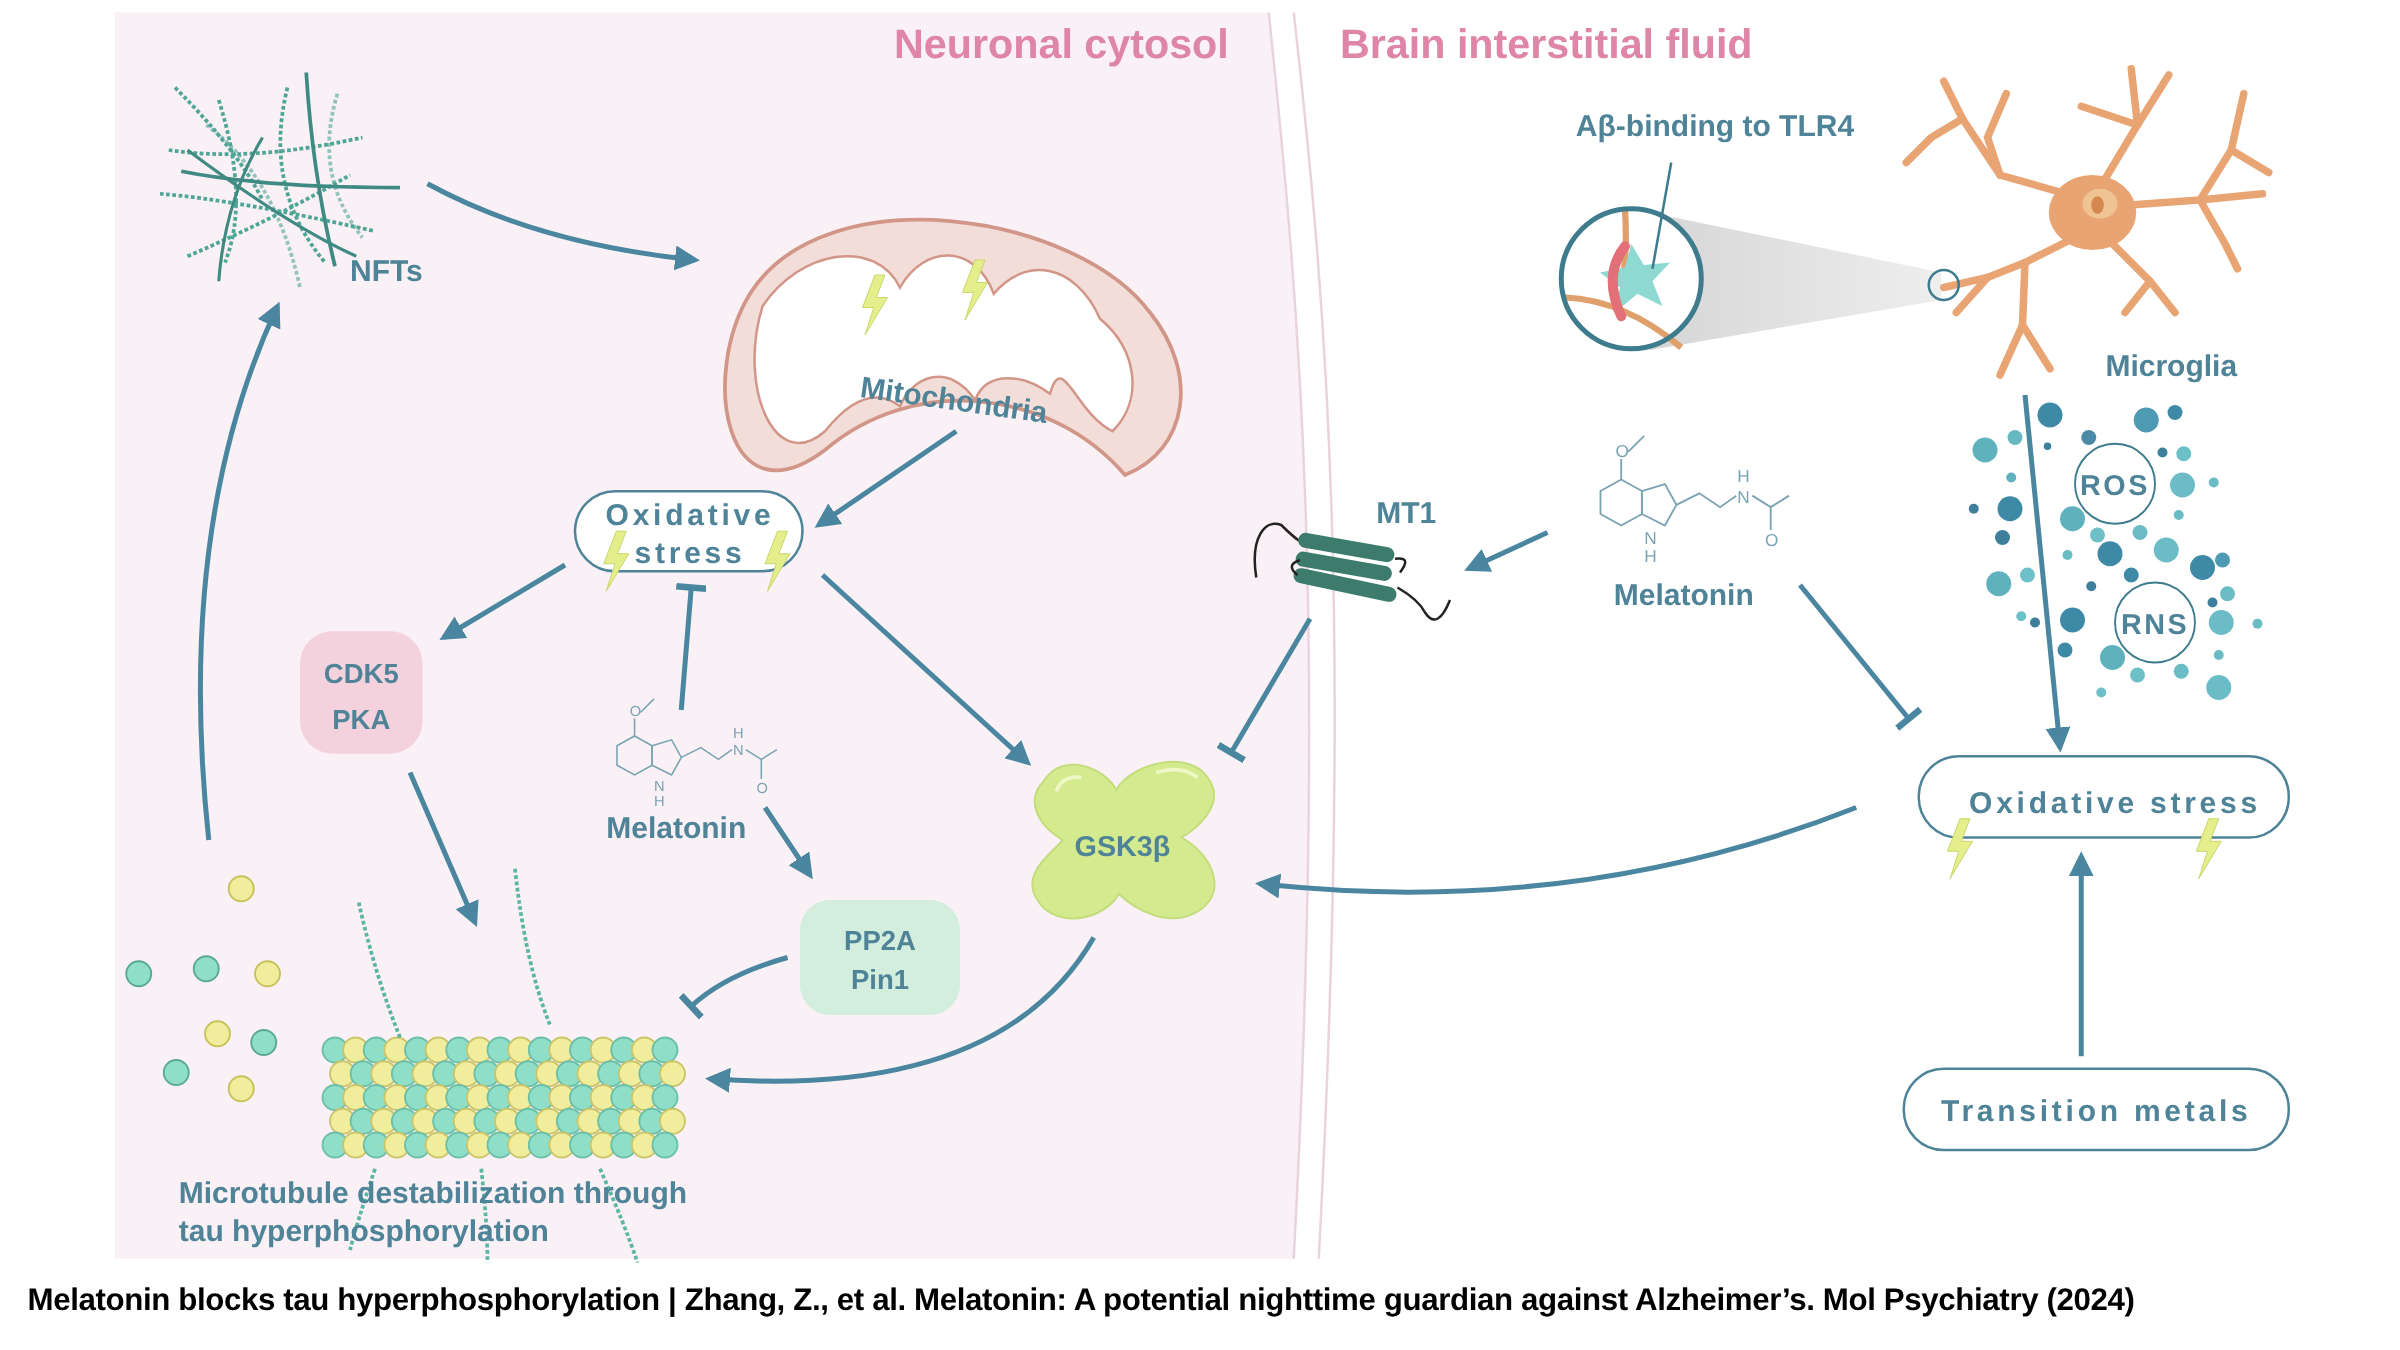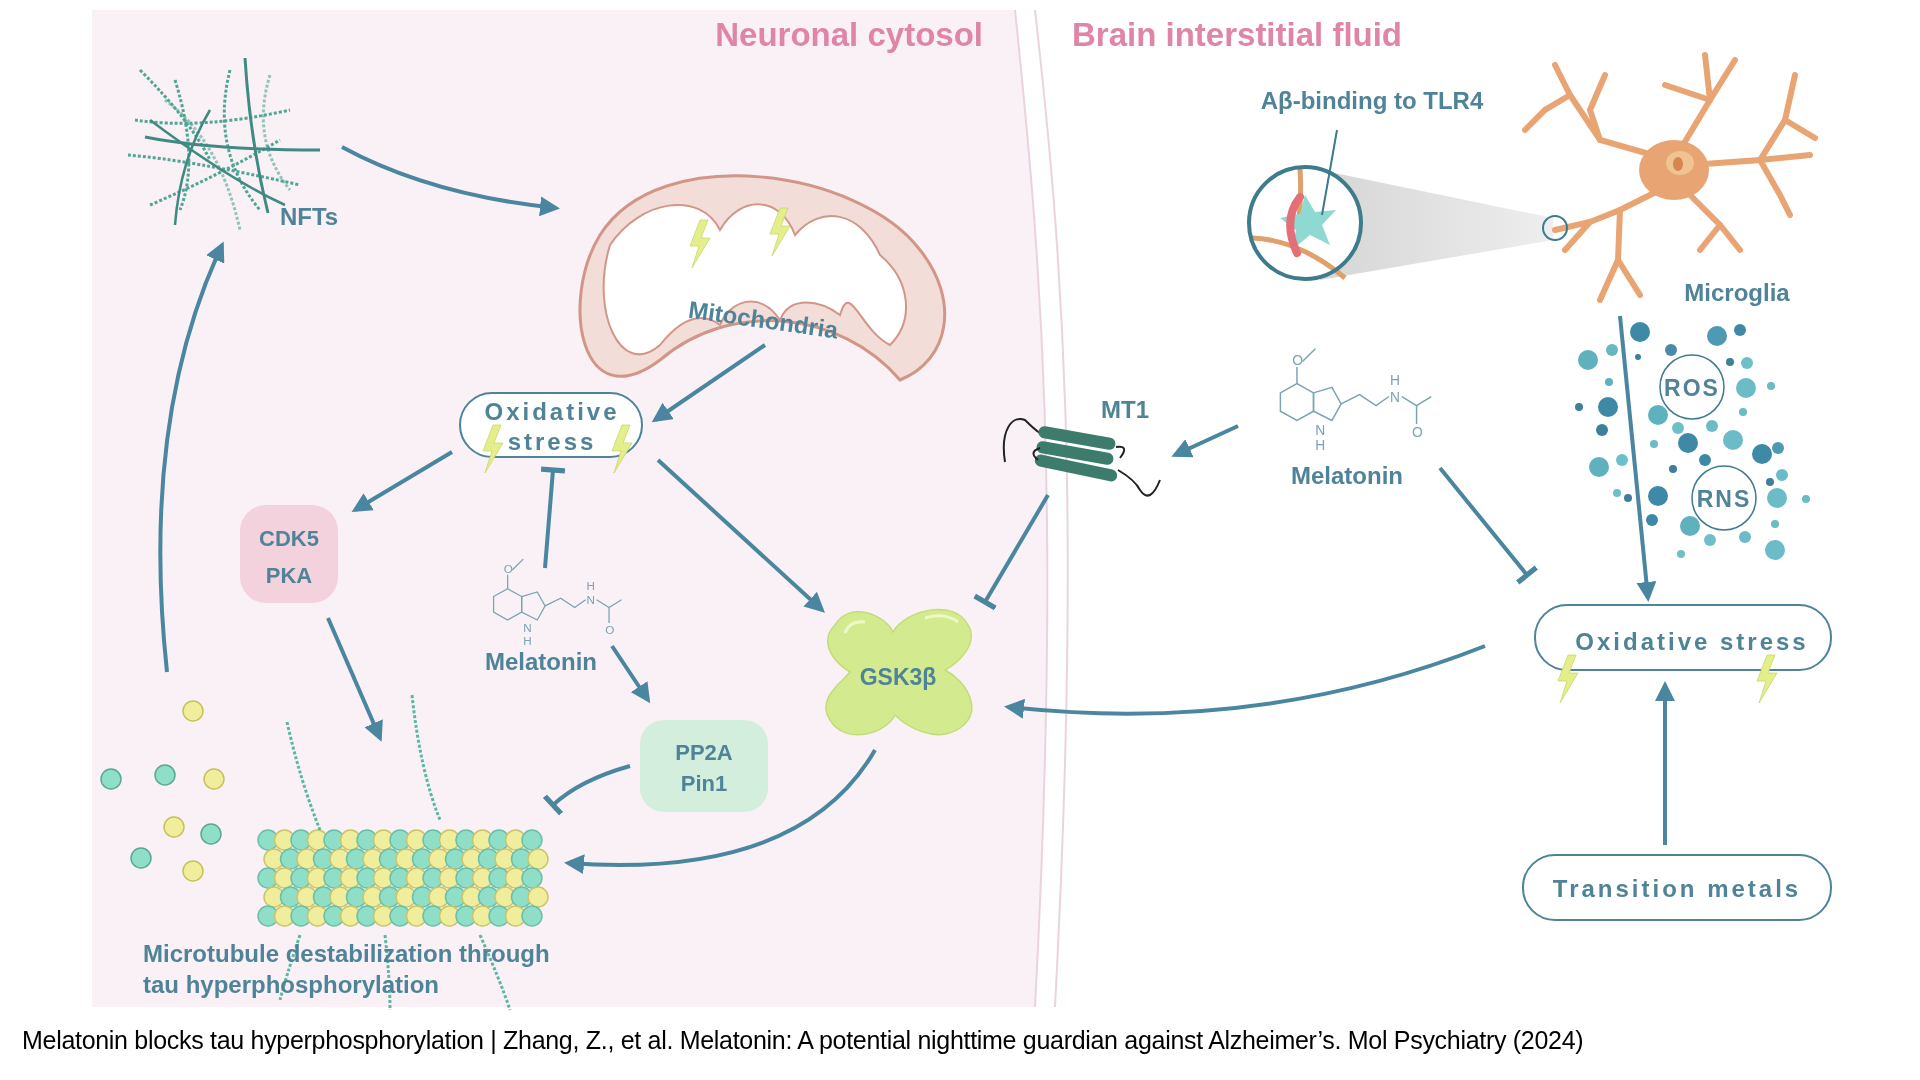--- a/index.html
+++ b/index.html
@@ -4,21 +4,21 @@
 <style>
   html, body { margin:0; padding:0; background:#ffffff; }
   body { width:1920px; height:1080px; position:relative; overflow:hidden; font-family:"Liberation Sans", sans-serif; }
   #diagram { position:absolute; left:0; top:0; width:1920px; height:1080px; }
   .lbl { font-family:"Liberation Sans", sans-serif; font-weight:bold; fill:#4f8397; }
   .region { font-family:"Liberation Sans", sans-serif; font-weight:bold; fill:#de85a8; font-size:33px; }
   .spaced { letter-spacing:3px; }
   .arrow { stroke:#4a86a0; stroke-width:4; fill:none; }
   .mol { stroke:#7aa3b3; stroke-width:1.6; fill:none; }
   .moltxt { font-family:"Liberation Sans", sans-serif; fill:#7aa3b3; font-size:15px; }
-  #caption { position:absolute; left:22px; top:1026px; font-family:"Liberation Sans", sans-serif; font-weight:normal; font-size:25px; color:#000; white-space:nowrap; letter-spacing:-0.3px; }
+  #caption { position:absolute; left:22px; top:1026px; font-family:"Liberation Sans", sans-serif; font-weight:bold; font-size:25px; color:#000; white-space:nowrap; letter-spacing:-0.3px; }
 </style>
 </head>
 <body>
 
 <svg id="diagram" viewBox="0 0 1920 1080" xmlns="http://www.w3.org/2000/svg">
   <defs>
     <marker id="ah" viewBox="0 0 10 10" refX="8" refY="5" markerWidth="5" markerHeight="5" orient="auto-start-reverse">
       <path d="M0,0 L10,5 L0,10 z" fill="#4a86a0"></path>
     </marker>
     <marker id="bar" viewBox="0 0 10 10" refX="5" refY="5" markerWidth="6" markerHeight="6" orient="auto">

